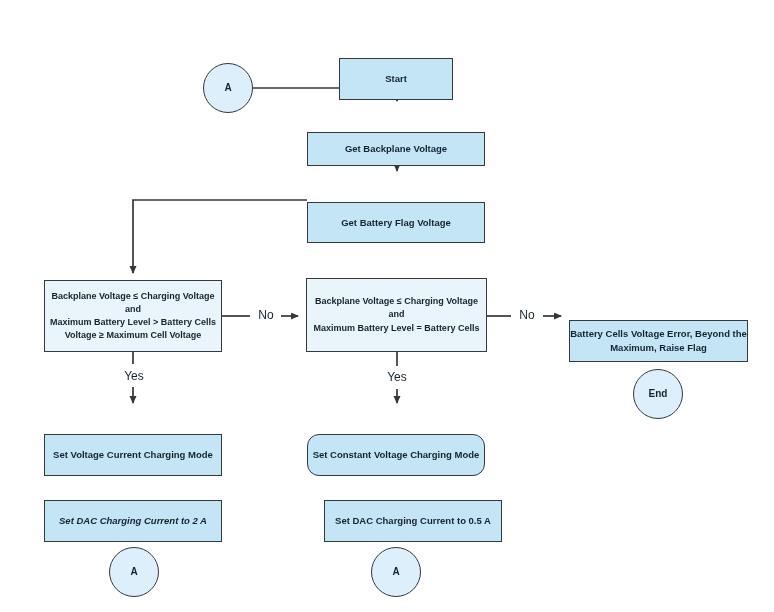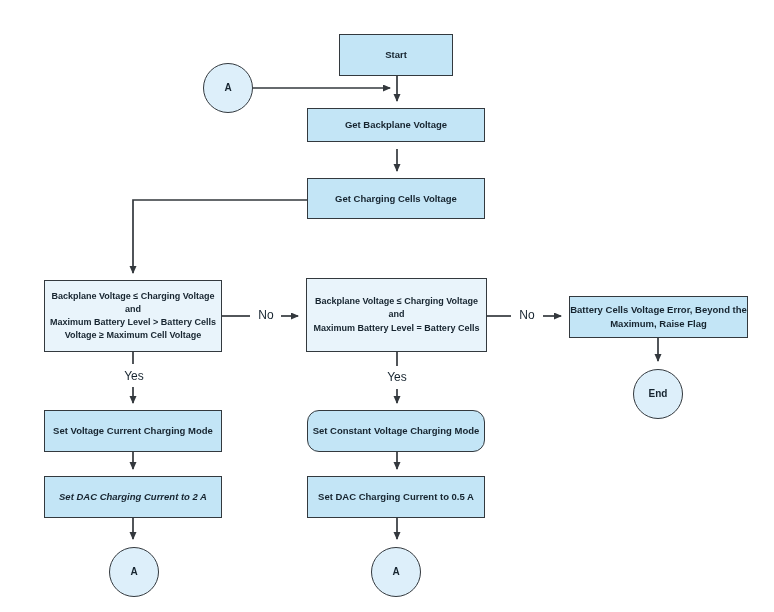--- a/index.html
+++ b/index.html
@@ -35,20 +35,21 @@
     text-align: center;
     border: 1.7px solid var(--node_border, #33393e);
     color: var(--text, #16242f);
     font-weight: bold;
     white-space: pre-line;
     line-height: 1.45;
   }
   .process {
     background: var(--process_fill, #c3e5f6);
     font-size: 9.5px;
+    margin-top: 24px;
   }
   .decision {
     background: var(--decision_fill, #e9f4fb);
     font-size: 9px;
     padding: 2px 4px;
   }
   .connector {
     background: var(--connector_fill, #ddeffa);
     border-radius: 50%;
     font-size: 10px;
@@ -105,21 +106,21 @@
 
     <path class="edge" d="M658,338 V361" marker-end="url(#arrow)"></path>
   </svg>
 
   <div class="node process" style="left:339px; top:34px; width:114px; height:42px;">Start</div>
 
   <div class="node connector" style="left:203px; top:63px; width:50px; height:50px;">A</div>
 
   <div class="node process" style="left:307px; top:108px; width:178px; height:34px;">Get Backplane Voltage</div>
 
-  <div class="node process" style="left:307px; top:178px; width:178px; height:41px;">Get Charging Cells Voltage</div>
+  <div class="node process" style="left:307px; top:178px; width:178px; height:41px;">Get Battery Flag Voltage</div>
 
   <div class="node decision" style="left:44px; top:280px; width:178px; height:72px;">Backplane Voltage ≤ Charging Voltage
 and
 Maximum Battery Level &gt; Battery Cells
 Voltage ≥ Maximum Cell Voltage</div>
 
   <div class="node decision" style="left:306px; top:278px; width:181px; height:74px;">Backplane Voltage ≤ Charging Voltage
 and
 Maximum Battery Level = Battery Cells</div>
 
@@ -127,21 +128,21 @@
 
   <div class="node process" style="left:569px; top:296px; width:179px; height:42px;">Battery Cells Voltage Error, Beyond the
 Maximum, Raise Flag</div>
 
   <div class="node process" style="left:44px; top:410px; width:178px; height:42px;">Set Voltage Current Charging Mode</div>
 
   <div class="node process" style="left:44px; top:476px; width:178px; height:42px;font-style:italic;">Set DAC Charging Current to 2 A</div>
 
   <div class="node process" style="left:307px; top:410px; width:178px; height:42px;border-radius:12px;">Set Constant Voltage Charging Mode</div>
 
-  <div class="node process" style="left:307px; top:476px; width:178px; height:42px;">Set DAC Charging Current to 0.5 A</div>
+  <div class="node process" style="left:324px; top:476px; width:178px; height:42px;">Set DAC Charging Current to 0.5 A</div>
 
   <div class="node connector" style="left:109px; top:547px; width:50px; height:50px;">A</div>
 
   <div class="node connector" style="left:371px; top:547px; width:50px; height:50px;">A</div>
 
   <span class="edge-label" style="left:266px; top:315px;">No</span>
 
   <span class="edge-label" style="left:527px; top:315px;">No</span>
 
   <span class="edge-label" style="left:134px; top:376px;">Yes</span>

